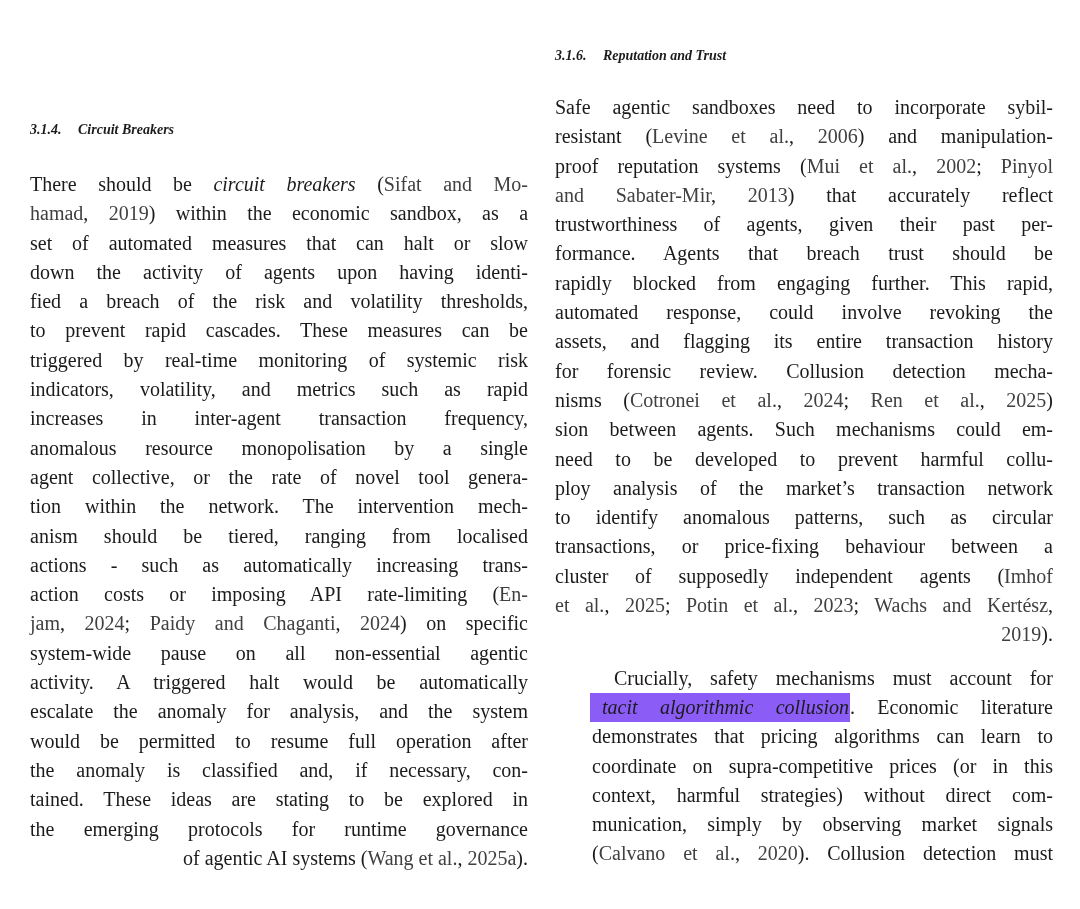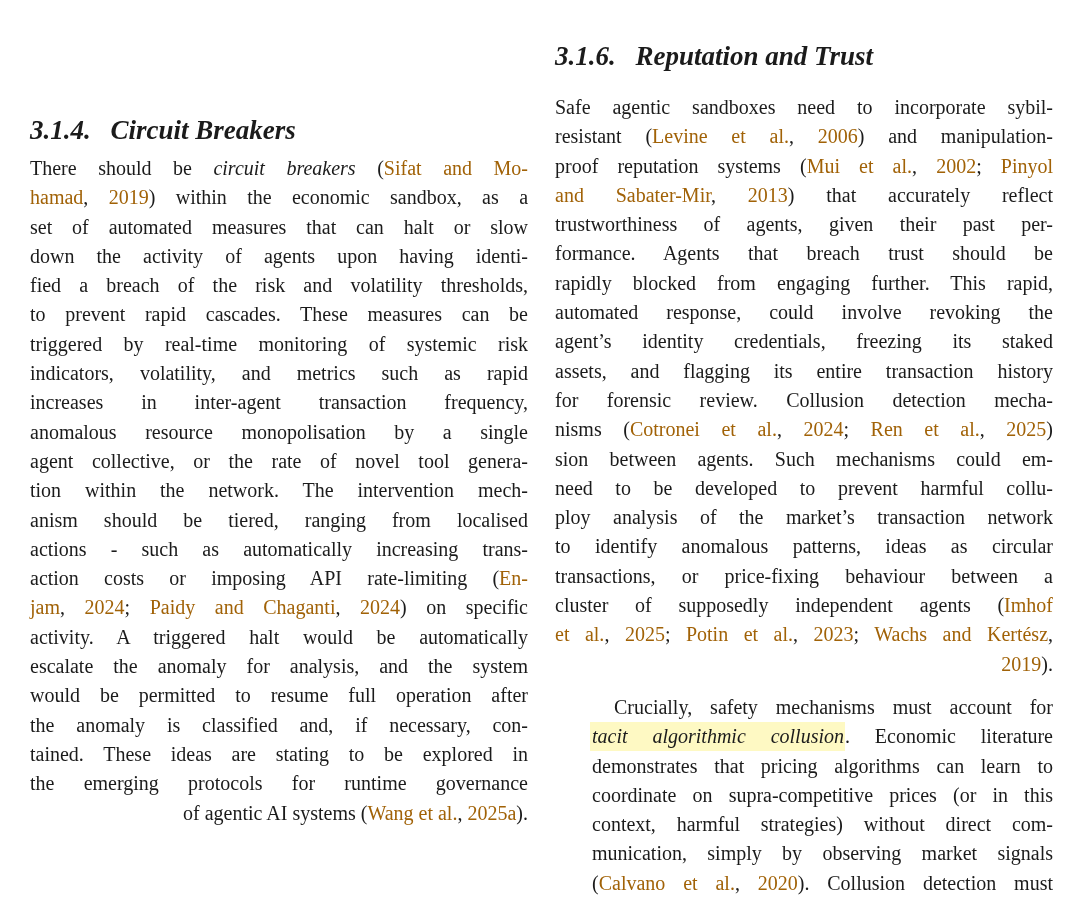--- a/index.html
+++ b/index.html
@@ -9,44 +9,44 @@
     height: 909px;
     background: #ffffff;
     font-family: "Liberation Serif", "DejaVu Serif", serif;
     color: #1b1b1b;
     overflow: hidden;
   }
   .col { position: absolute; width: 498px; }
   .col-left  { left: 30px;  top: 118px; }
   .col-right { left: 555px; top: 44px;  }
   .heading {
-    font-size: 27px;
+    font-size: 14px;
     font-weight: 700;
     font-style: italic;
     line-height: 24px;
     margin: 0;
     white-space: nowrap;
   }
-  .col-left  .heading { margin-bottom: 12px; }
+  .col-left  .heading { margin-bottom: 28px; }
   .col-right .heading { margin-bottom: 25px; }
   .h-num { margin-right: 13px; }
   .para { font-size: 20px; line-height: 29.3px; }
   .para + .para { margin-top: 14px; margin-left: 37px; }
   .line {
     height: 29.3px;
     text-align: justify;
     text-align-last: justify;
   }
   .line.end { text-align: right; text-align-last: auto; }
   .it  { font-style: italic; }
-  .lnk { color: #a16207; }
+  .lnk { color: #404040; }
   .hlt {
     font-style: italic;
-    background: #fef9c3;
-    padding: 3px 1px 4px 2px;
+    background: #8b5cf6;
+    padding: 3px 1px 4px 12px;
     margin-left: -2px;
   }
 </style>
 </head>
 <body>
 
 <div class="page">
 
   <section class="col col-left">
     <h3 class="heading">
@@ -64,20 +64,21 @@
           <div class="line"><span>triggered by real-time monitoring of systemic risk</span></div>
           <div class="line"><span>indicators, volatility, and metrics such as rapid</span></div>
           <div class="line"><span>increases in inter-agent transaction frequency,</span></div>
           <div class="line"><span>anomalous resource monopolisation by a single</span></div>
           <div class="line"><span>agent collective, or the rate of novel tool genera-</span></div>
           <div class="line"><span>tion within the network. The intervention mech-</span></div>
           <div class="line"><span>anism should be tiered, ranging from localised</span></div>
           <div class="line"><span>actions - such as automatically increasing trans-</span></div>
           <div class="line"><span>action costs or imposing API rate-limiting (</span><span class="lnk">En-</span></div>
           <div class="line"><span class="lnk">jam</span><span>, </span><span class="lnk">2024</span><span>; </span><span class="lnk">Paidy and Chaganti</span><span>, </span><span class="lnk">2024</span><span>) on specific</span></div>
+          <div class="line"><span>system-wide pause on all non-essential agentic</span></div>
           <div class="line"><span>activity. A triggered halt would be automatically</span></div>
           <div class="line"><span>escalate the anomaly for analysis, and the system</span></div>
           <div class="line"><span>would be permitted to resume full operation after</span></div>
           <div class="line"><span>the anomaly is classified and, if necessary, con-</span></div>
           <div class="line"><span>tained. These ideas are stating to be explored in</span></div>
           <div class="line"><span>the emerging protocols for runtime governance</span></div>
           <div class="line end"><span>of agentic AI systems (</span><span class="lnk">Wang et al.</span><span>, </span><span class="lnk">2025a</span><span>).</span></div>
         </div>
       </div>
   </section>
@@ -90,28 +91,27 @@
     <div class="paras">
         <div class="para">
           <div class="line"><span>Safe agentic sandboxes need to incorporate sybil-</span></div>
           <div class="line"><span>resistant (</span><span class="lnk">Levine et al.</span><span>, </span><span class="lnk">2006</span><span>) and manipulation-</span></div>
           <div class="line"><span>proof reputation systems (</span><span class="lnk">Mui et al.</span><span>, </span><span class="lnk">2002</span><span>; </span><span class="lnk">Pinyol</span></div>
           <div class="line"><span class="lnk">and Sabater-Mir</span><span>, </span><span class="lnk">2013</span><span>) that accurately reflect</span></div>
           <div class="line"><span>trustworthiness of agents, given their past per-</span></div>
           <div class="line"><span>formance. Agents that breach trust should be</span></div>
           <div class="line"><span>rapidly blocked from engaging further. This rapid,</span></div>
           <div class="line"><span>automated response, could involve revoking the</span></div>
-          <div class="line"><span>agent’s identity credentials, freezing its staked</span></div>
           <div class="line"><span>assets, and flagging its entire transaction history</span></div>
           <div class="line"><span>for forensic review. Collusion detection mecha-</span></div>
           <div class="line"><span>nisms (</span><span class="lnk">Cotronei et al.</span><span>, </span><span class="lnk">2024</span><span>; </span><span class="lnk">Ren et al.</span><span>, </span><span class="lnk">2025</span><span>)</span></div>
           <div class="line"><span>sion between agents. Such mechanisms could em-</span></div>
           <div class="line"><span>need to be developed to prevent harmful collu-</span></div>
           <div class="line"><span>ploy analysis of the market’s transaction network</span></div>
-          <div class="line"><span>to identify anomalous patterns, ideas as circular</span></div>
+          <div class="line"><span>to identify anomalous patterns, such as circular</span></div>
           <div class="line"><span>transactions, or price-fixing behaviour between a</span></div>
           <div class="line"><span>cluster of supposedly independent agents (</span><span class="lnk">Imhof</span></div>
           <div class="line"><span class="lnk">et al.</span><span>, </span><span class="lnk">2025</span><span>; </span><span class="lnk">Potin et al.</span><span>, </span><span class="lnk">2023</span><span>; </span><span class="lnk">Wachs and Kertész</span><span>,</span></div>
           <div class="line end"><span class="lnk">2019</span><span>).</span></div>
         </div>
         <div class="para">
           <div class="line" style="padding-left: 22px;"><span>Crucially, safety mechanisms must account for</span></div>
           <div class="line"><span class="hlt">tacit algorithmic collusion</span><span>. Economic literature</span></div>
           <div class="line"><span>demonstrates that pricing algorithms can learn to</span></div>
           <div class="line"><span>coordinate on supra-competitive prices (or in this</span></div>

